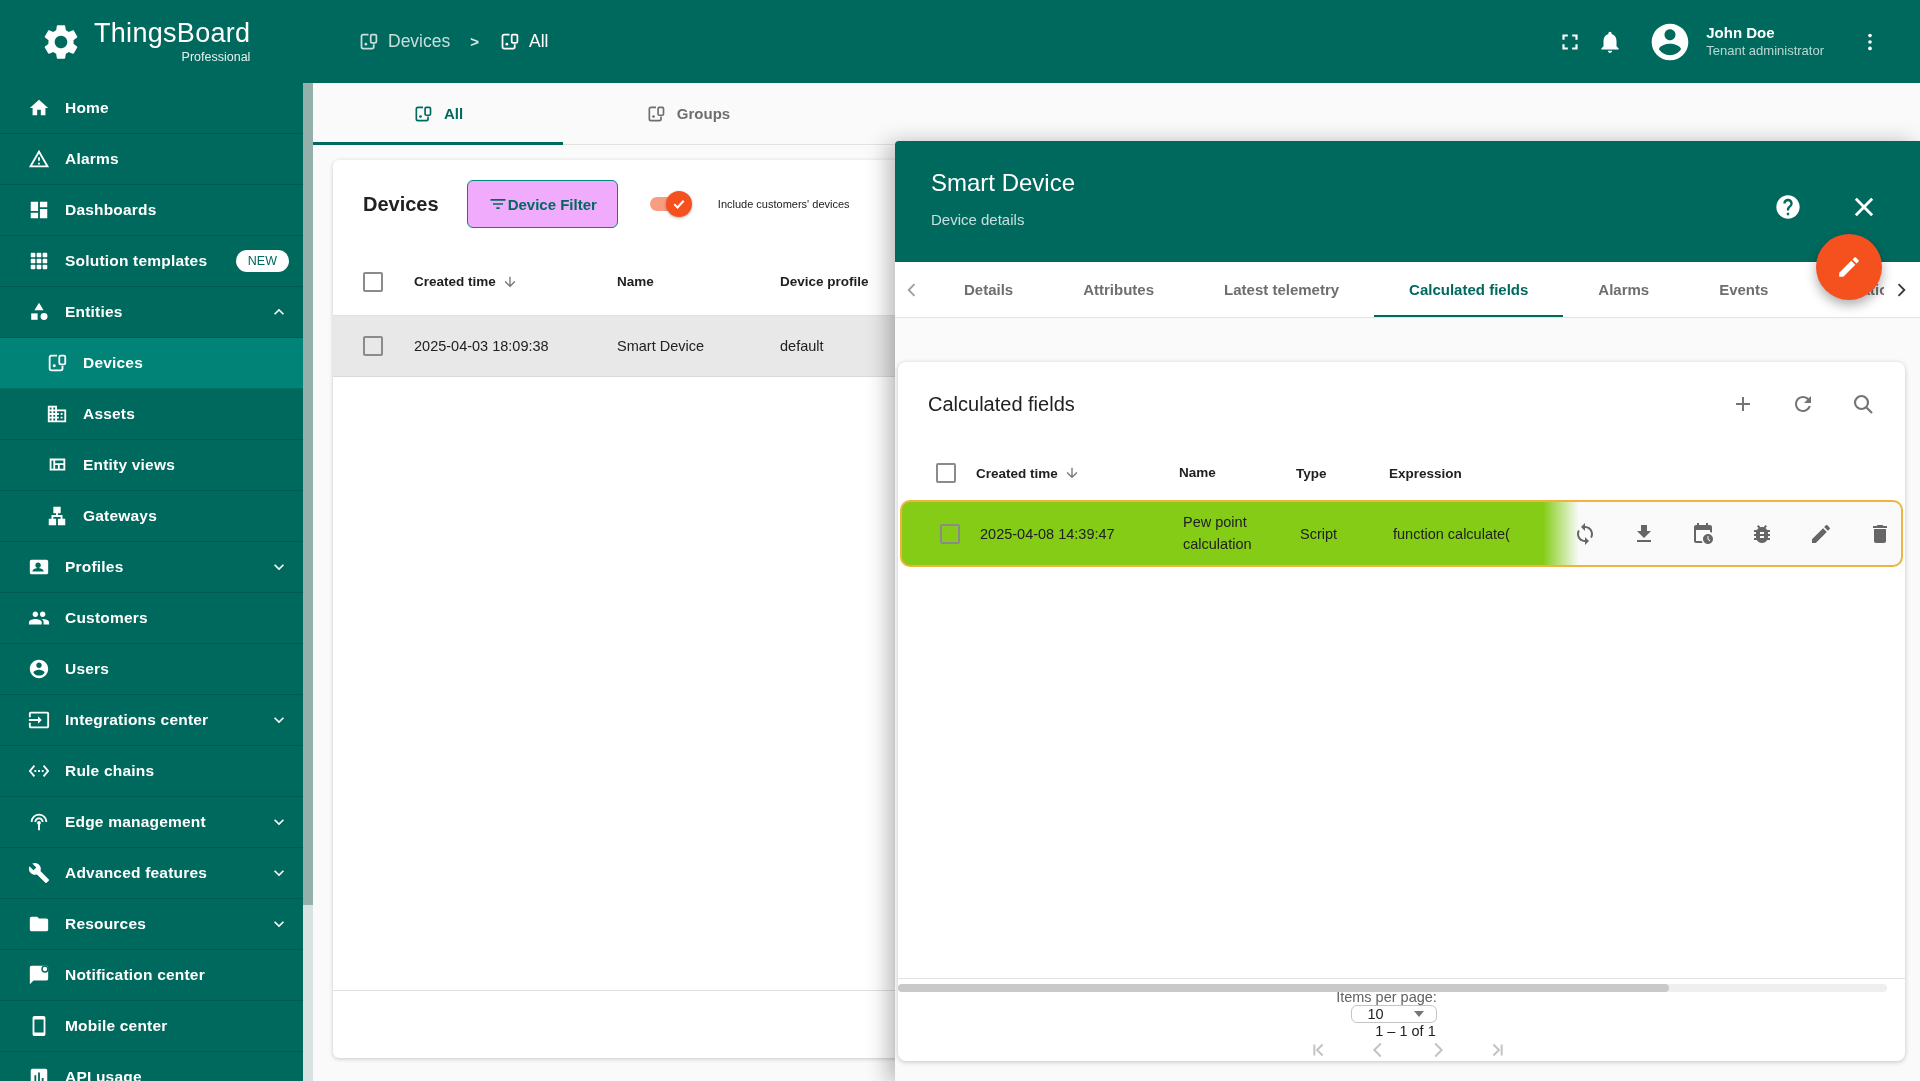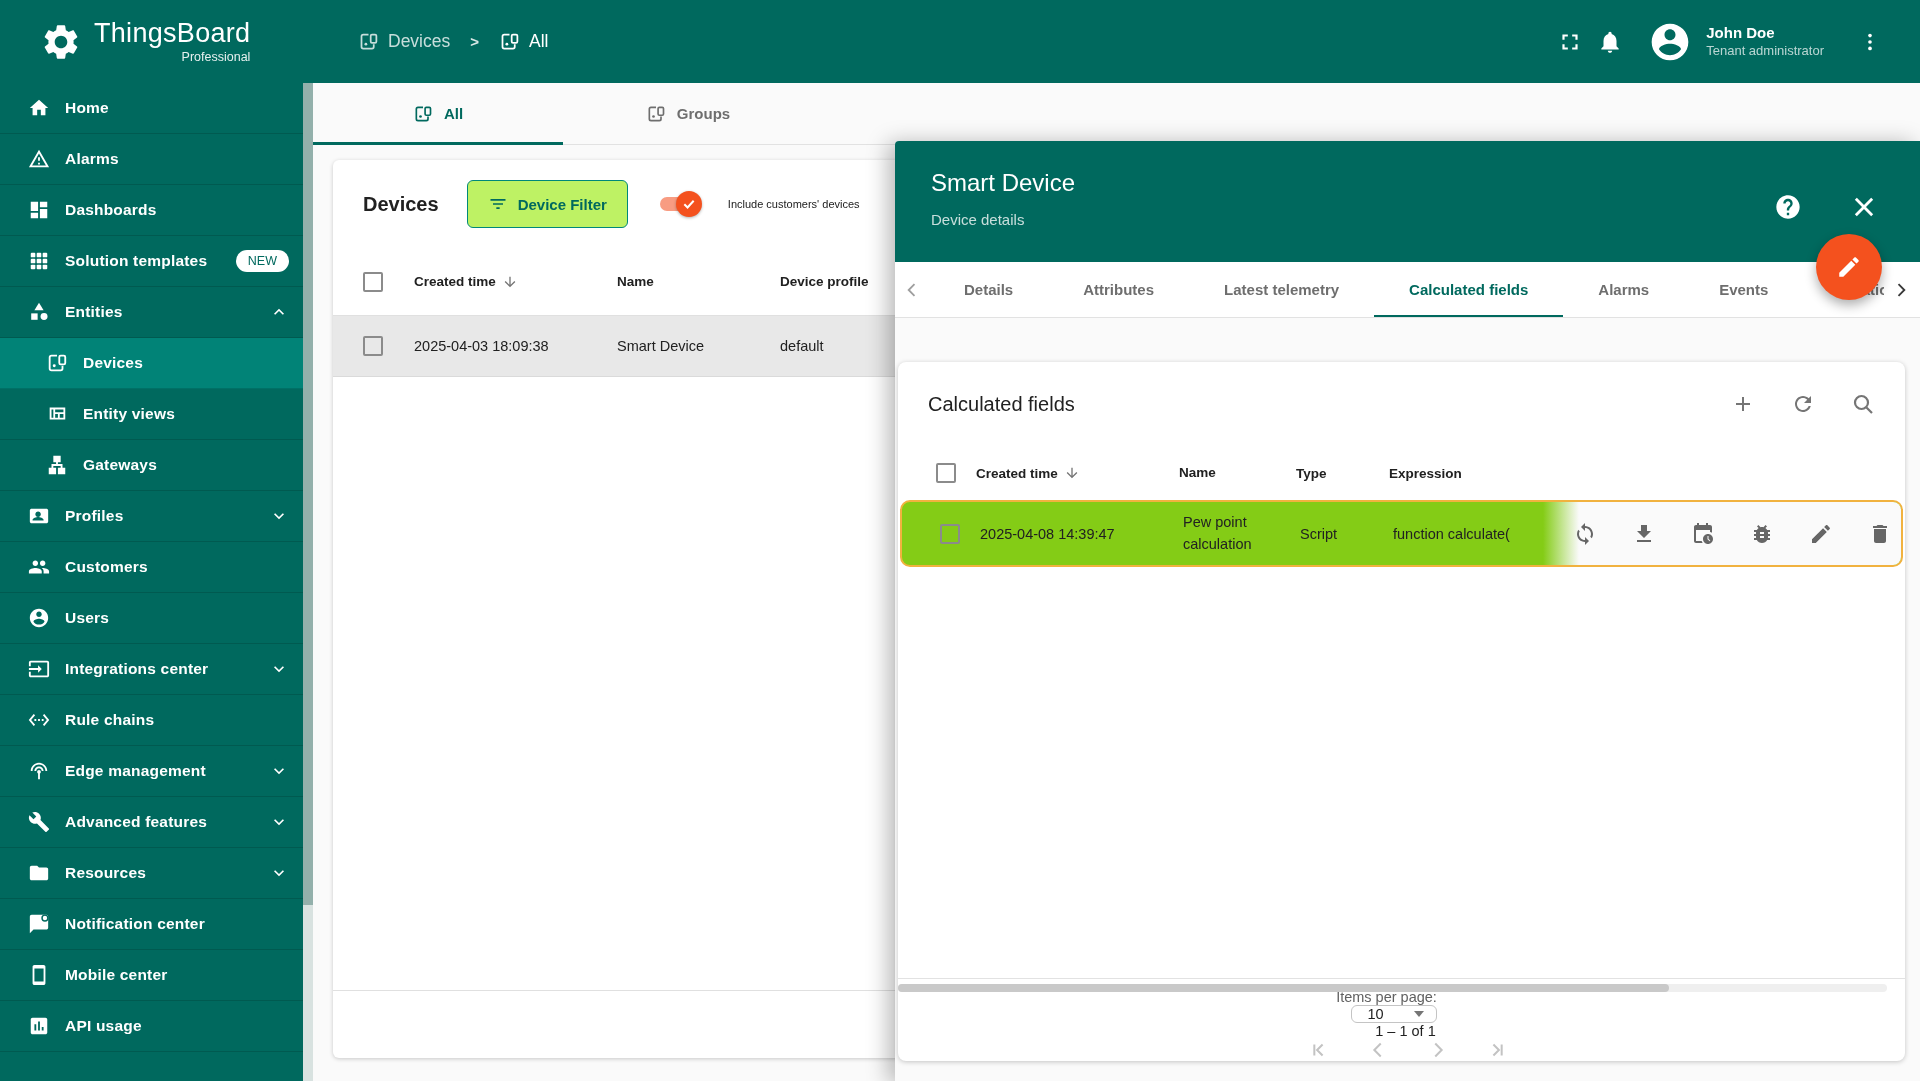--- a/index.html
+++ b/index.html
@@ -41,21 +41,21 @@
   .main { position:absolute; left:313px; top:83px; right:0; bottom:0; background:#fafafa; }
   .tabbar { height:62px; border-bottom:1px solid #e2e2e2; display:flex; }
   .m-tab { width:250px; display:flex; align-items:center; justify-content:center; gap:11px; color:#6e6e6e; font-size:15px; font-weight:600; position:relative; cursor:pointer; }
   .m-tab .t-icon { width:20px; height:20px; }
   .m-tab.active { color:#00695e; }
   .m-tab.active::after { content:""; position:absolute; left:0; right:0; bottom:-1px; height:3px; background:#00695e; }
 
   .devices-card { position:absolute; left:20px; top:77px; right:15px; bottom:23px; background:#fff; border-radius:6px; box-shadow:0 1px 4px rgba(0,0,0,.2); overflow:hidden; }
   .dev-head { height:88px; display:flex; align-items:center; padding:0 30px; }
   .dev-title { font-size:20px; font-weight:600; color:#212121; }
-  .filter-btn { margin-left:28px; display:flex; align-items:center; gap:10px; border:1px solid #00887a; color:#00695e; background:#bef264; font-family:inherit; font-size:15px; font-weight:700; padding:13px 20px; border-radius:6px; cursor:pointer; }
+  .filter-btn { margin-left:28px; display:flex; align-items:center; border:1px solid #00887a; color:#00695e; background:#f0abfc; font-family:inherit; font-size:15px; font-weight:700; padding:13px 20px; border-radius:6px; cursor:pointer; }
   .filter-btn .f-icon { width:20px; height:20px; }
   .toggle-wrap { margin-left:32px; display:flex; align-items:center; gap:2px; }
   .toggle { position:relative; width:42px; height:16px; flex:none; cursor:pointer; }
   .toggle .track { position:absolute; left:0; right:6px; top:1px; height:14px; border-radius:7px; background:#f89c82; }
   .toggle .knob { position:absolute; right:0; top:-5px; width:26px; height:26px; border-radius:50%; background:#f4511e; display:flex; align-items:center; justify-content:center; box-shadow:0 1px 3px rgba(0,0,0,.3); }
   .toggle .knob svg { width:14px; height:14px; color:#fff; }
   .toggle-label { font-size:11px; color:#212121; white-space:nowrap; margin-left:24px; }
 
   .dev-thead { height:68px; display:flex; align-items:center; border-bottom:1px solid #e0e0e0; font-size:13.5px; font-weight:700; color:#212121; }
   .dev-row { height:61px; display:flex; align-items:center; background:#e8e8e8; border-bottom:1px solid #dadada; font-size:14.5px; color:#212121; cursor:pointer; }
@@ -243,20 +243,28 @@
             <path d="M12 4H6a2 2 0 0 0-2 2v12a2 2 0 0 0 2 2h10a2 2 0 0 0 2-2v-3"></path>
             <circle cx="9" cy="15" r="1.6" fill="currentColor" stroke="none"></circle>
             <rect x="14.5" y="4" width="6.5" height="9.5" rx="1.5"></rect>
           </svg>
         </span>
       <span class="ni-label">Devices</span>
     </div>
     <div class="nav-item sub">
       <span class="ni-icon">
           <svg viewBox="0 0 24 24" fill="currentColor" width="22" height="22">
+            <path d="M12 7V3H2v18h20V7H12zM6 19H4v-2h2v2zm0-4H4v-2h2v2zm0-4H4V9h2v2zm0-4H4V5h2v2zm4 12H8v-2h2v2zm0-4H8v-2h2v2zm0-4H8V9h2v2zm0-4H8V5h2v2zm10 12h-8v-2h2v-2h-2v-2h2v-2h-2V9h8v10zm-2-8h-2v2h2v-2zm0 4h-2v2h2v-2z"></path>
+          </svg>
+        </span>
+      <span class="ni-label">Assets</span>
+    </div>
+    <div class="nav-item sub">
+      <span class="ni-icon">
+          <svg viewBox="0 0 24 24" fill="currentColor" width="22" height="22">
             <path d="M4 5v13h17V5H4zm4 11H6v-9h2v9zm5 0h-3v-4h3v4zm6 0h-4v-4h4v4zm0-6h-9V7h9v3z"></path>
           </svg>
         </span>
       <span class="ni-label">Entity views</span>
     </div>
     <div class="nav-item sub">
       <span class="ni-icon">
           <svg viewBox="0 0 24 24" fill="currentColor" width="22" height="22">
             <path d="M13 22h8v-7h-3v-4h-5V9h3V2H8v7h3v2H6v4H3v7h8v-7H8v-2h8v2h-3v7z"></path>
           </svg>

